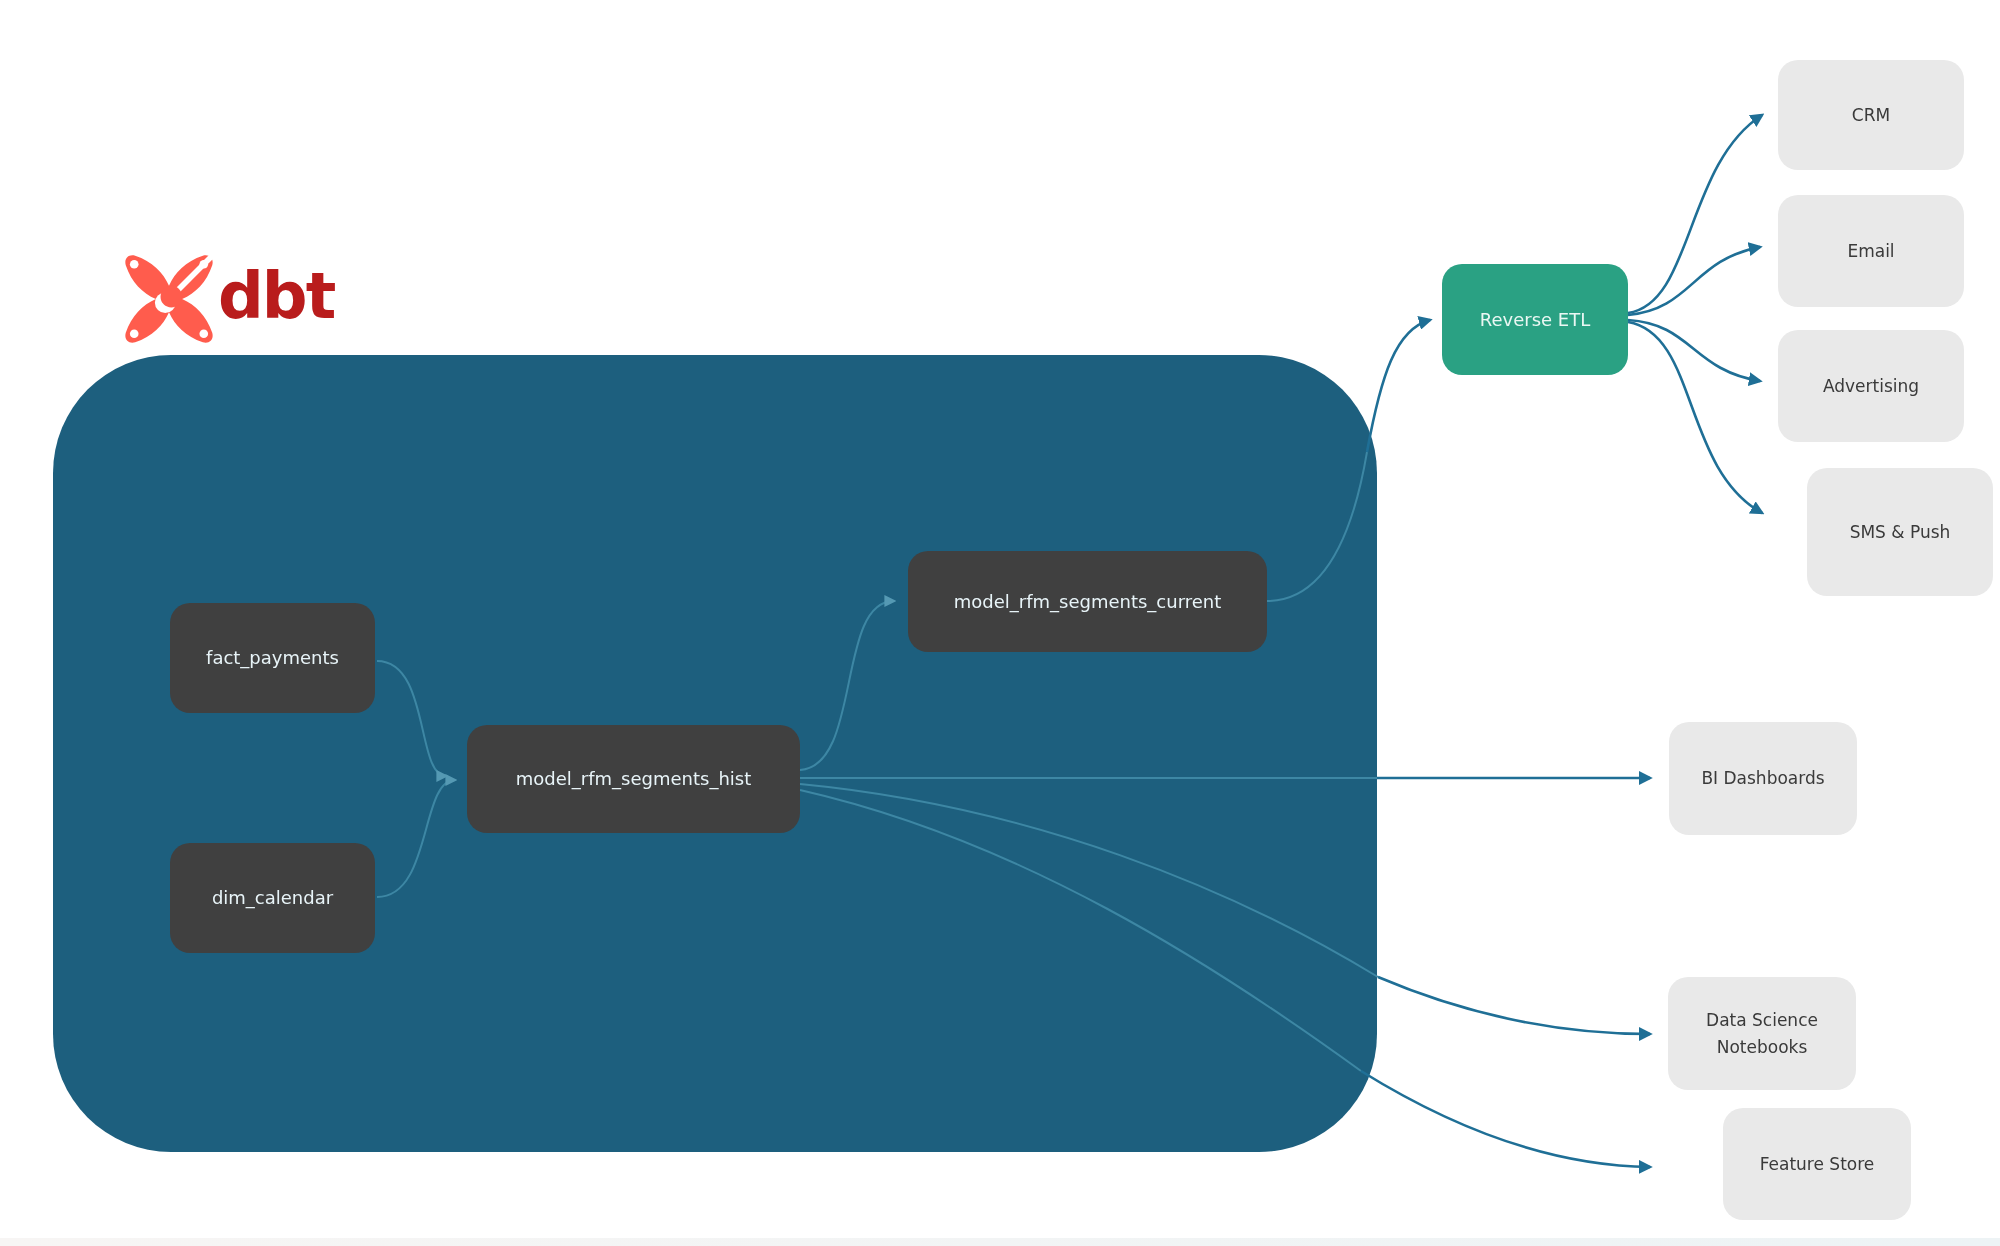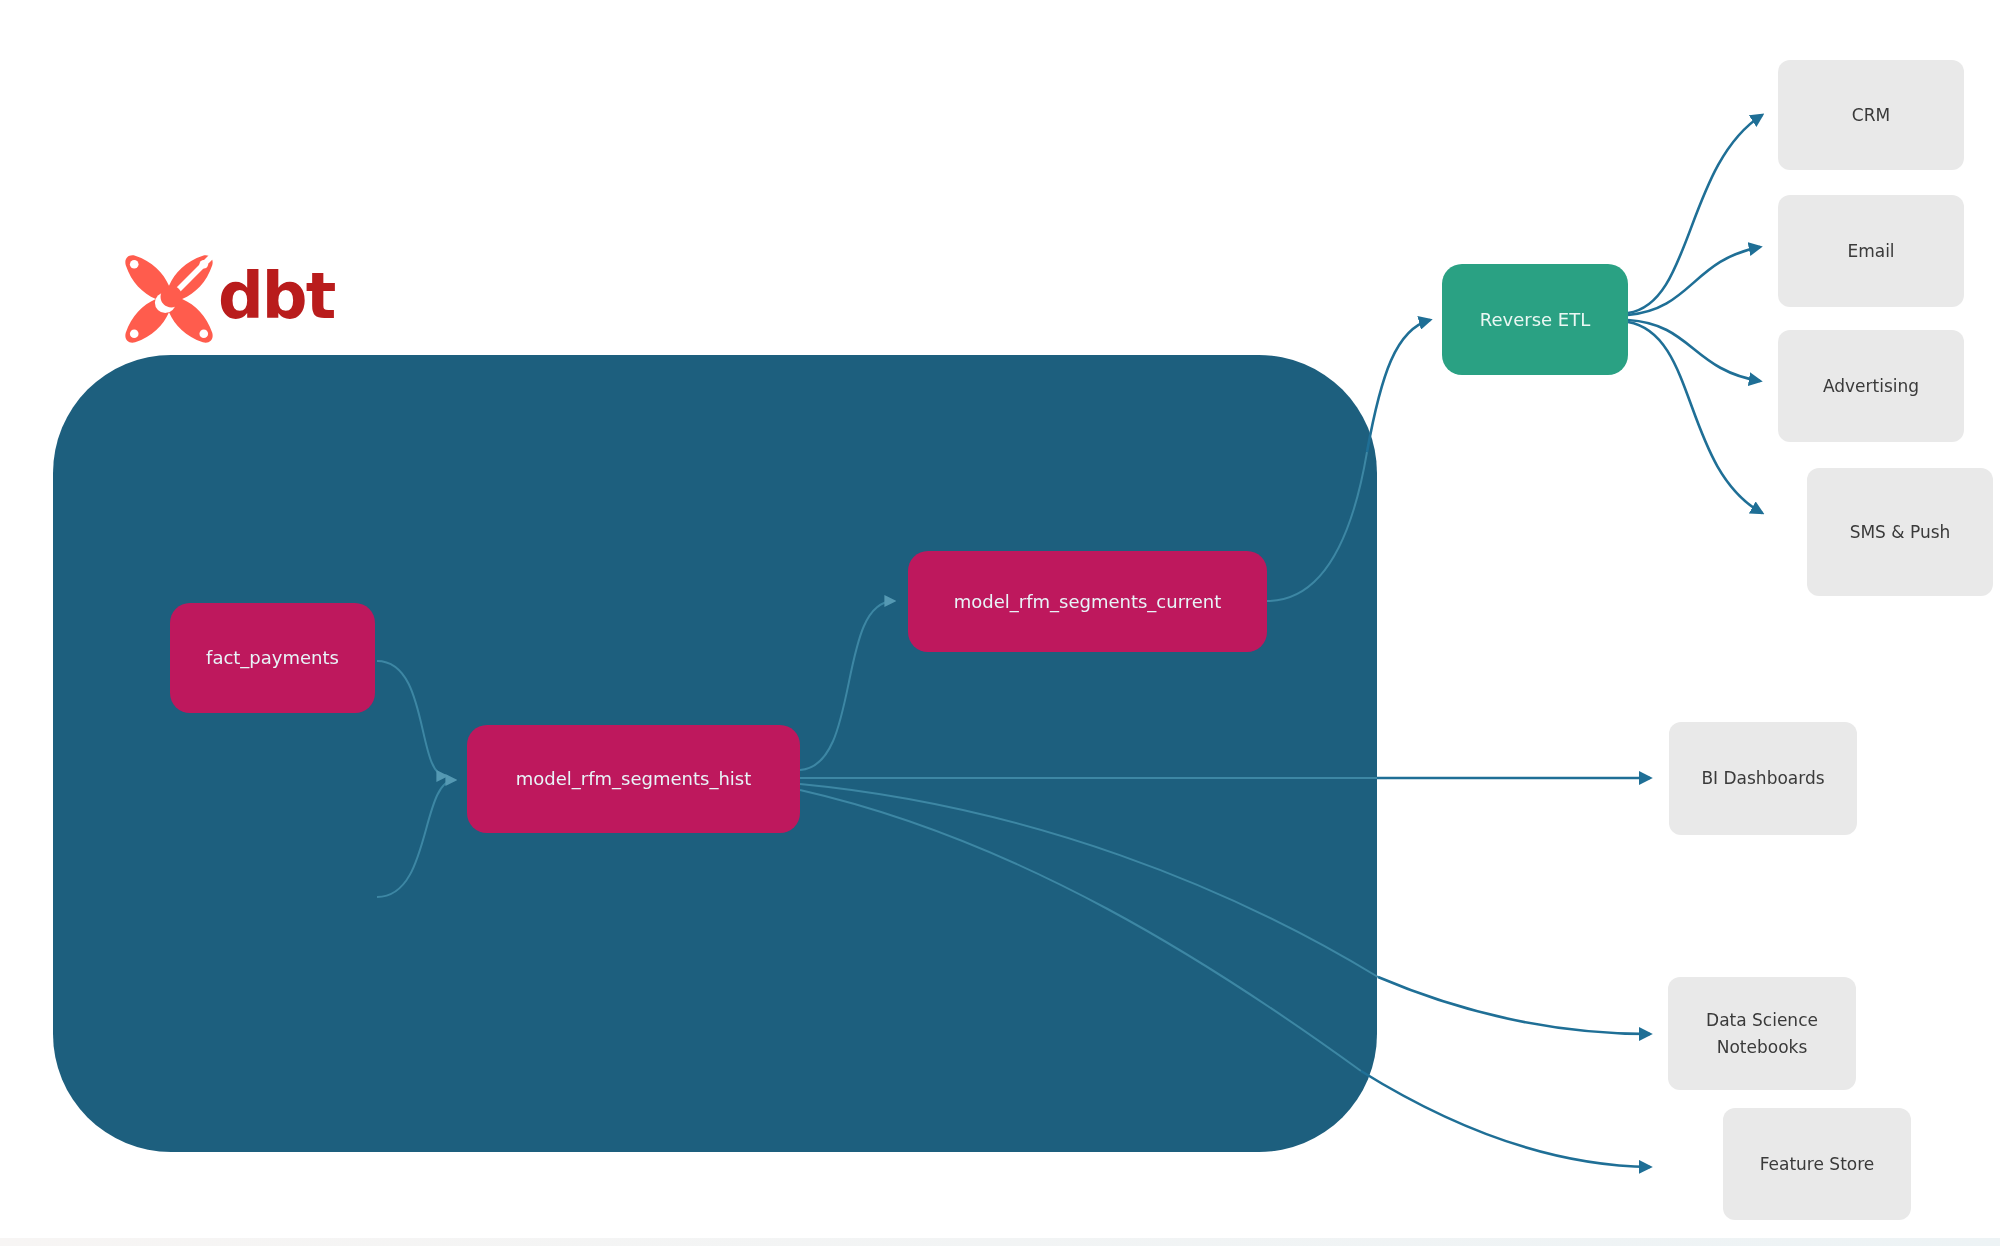--- a/index.html
+++ b/index.html
@@ -60,34 +60,34 @@
   .node {
     position: absolute;
     display: flex;
     align-items: center;
     justify-content: center;
     text-align: center;
     box-sizing: border-box;
     line-height: 1.55;
   }
   .node-teal {
-    background: #be185d;
+    background: #404040;
     border-radius: 20px;
     color: #e8f4f8;
     font-size: 18px;
   }
   .node-green {
     background: #2aa183;
     border-radius: 20px;
     color: #eaf7f3;
     font-size: 18px;
   }
   .node-gray {
     background: #e9e9e9;
-    border-radius: 12px;
+    border-radius: 20px;
     color: #3a3a3a;
     font-size: 17px;
     padding: 0 20px;
   }
 
   #n-fact      { left: 170px;  top: 603px;  width: 205px; height: 110px; }
   #n-dim       { left: 170px;  top: 843px;  width: 205px; height: 110px; }
   #n-hist      { left: 467px;  top: 725px;  width: 333px; height: 108px; }
   #n-current   { left: 908px;  top: 551px;  width: 359px; height: 101px; }
   #n-retl      { left: 1442px; top: 264px;  width: 186px; height: 111px; }
@@ -152,20 +152,23 @@
     <path class="edge-out" d="M 1628 320 C 1692 324 1692 370 1760 381" marker-end="url(#arrow-dark)"></path>
     <path class="edge-out" d="M 1628 322 C 1698 334 1682 468 1762 513" marker-end="url(#arrow-dark)"></path>
     <path class="edge-out" d="M 1377 778 L 1650 778" marker-end="url(#arrow-dark)"></path>
     <path class="edge-out" d="M 1378 977 C 1472 1017 1562 1034 1650 1034" marker-end="url(#arrow-dark)"></path>
     <path class="edge-out" d="M 1361 1071 C 1472 1140 1566 1166 1650 1167" marker-end="url(#arrow-dark)"></path>
   </svg>
 
   <div class="node node-teal" id="n-fact">
     <span>fact_payments</span>
   </div>
+  <div class="node node-teal" id="n-dim">
+    <span>dim_calendar</span>
+  </div>
   <div class="node node-teal" id="n-hist">
     <span>model_rfm_segments_hist</span>
   </div>
   <div class="node node-teal" id="n-current">
     <span>model_rfm_segments_current</span>
   </div>
 
   <div class="node node-green" id="n-retl">
     <span>Reverse ETL</span>
   </div>

